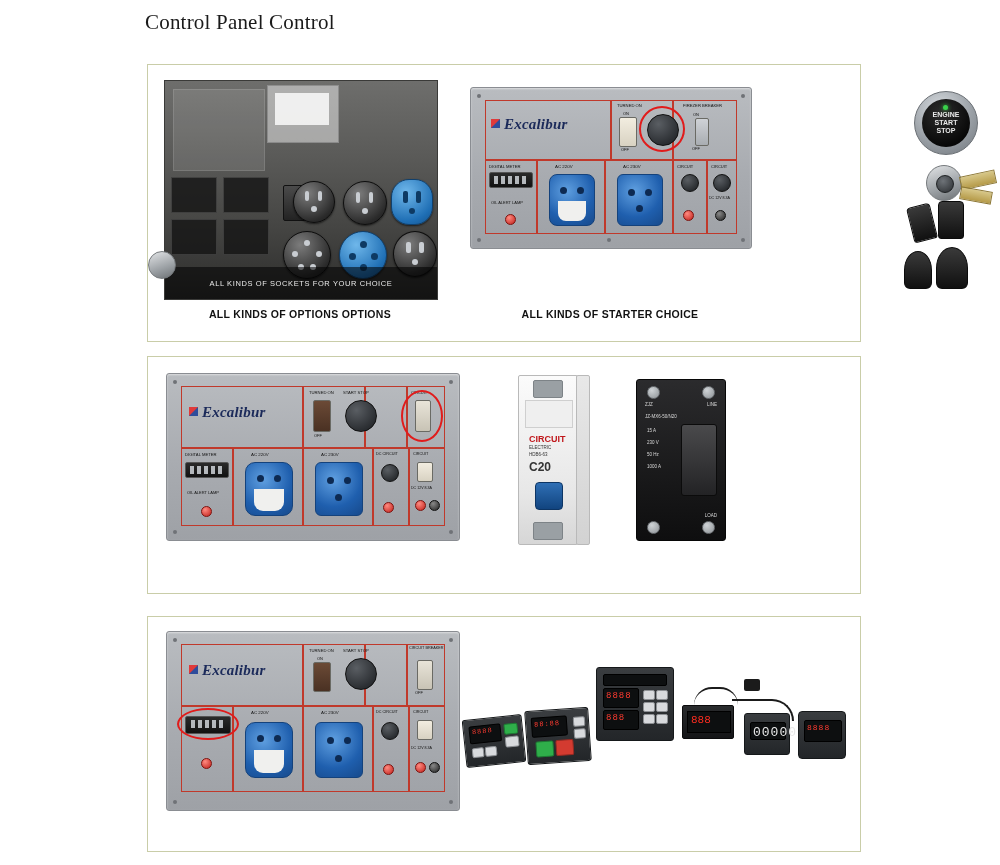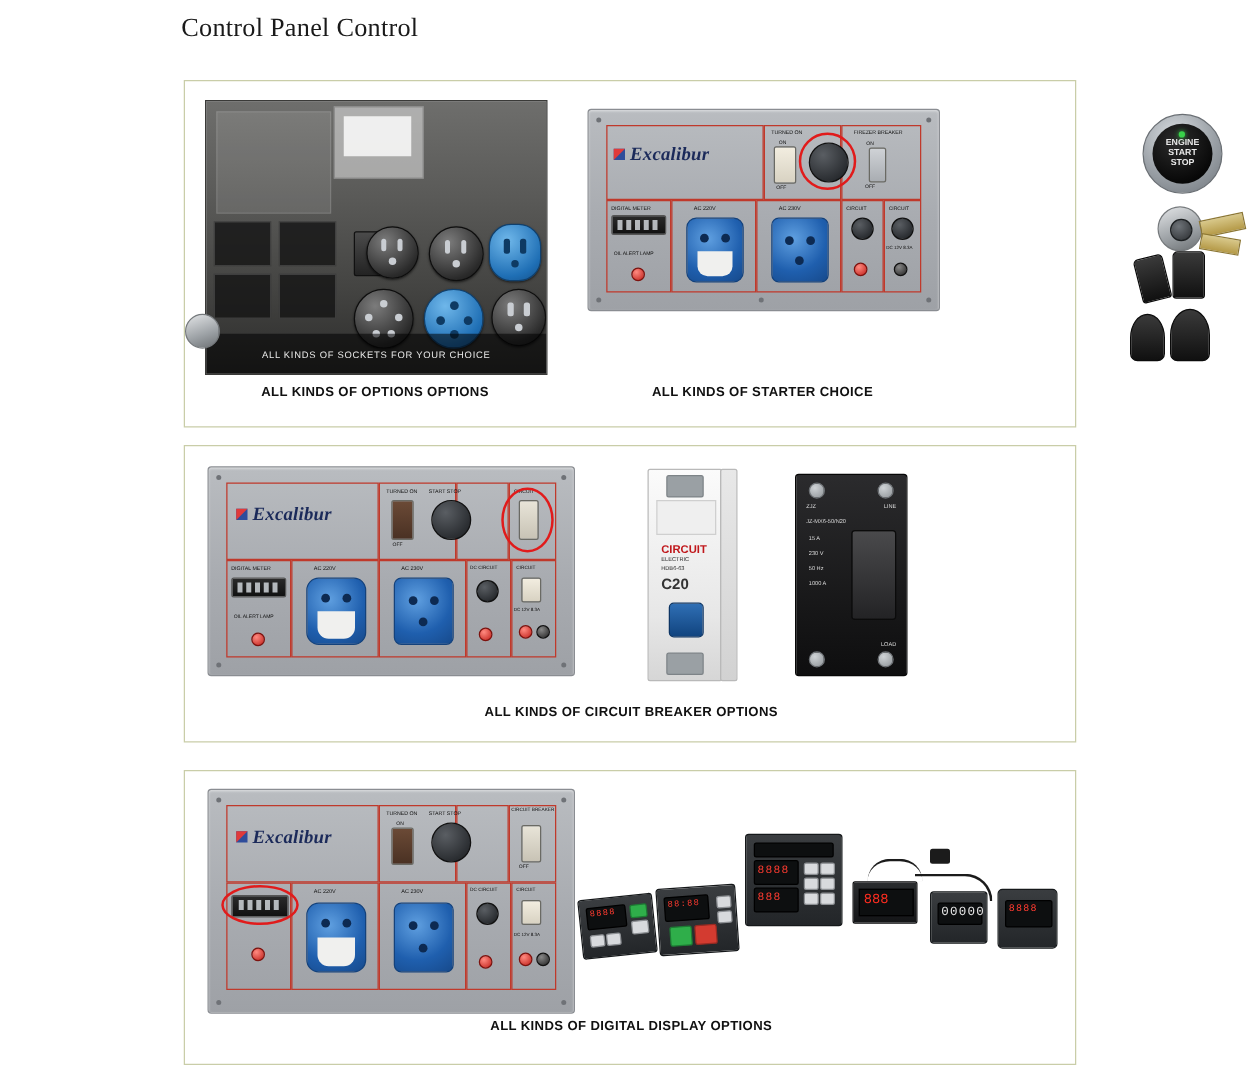--- a/index.html
+++ b/index.html
@@ -505,21 +505,20 @@
     <div class="txt" style="left:10px; top:48px; font-size:4.5px;">15 A</div>
     <div class="txt" style="left:10px; top:60px; font-size:4.5px;">230 V</div>
     <div class="txt" style="left:10px; top:72px; font-size:4.5px;">50 Hz</div>
     <div class="txt" style="left:10px; top:84px; font-size:4.5px;">1000 A</div>
     <div class="toggle" style="left:44px; top:44px; width:34px; height:70px;"></div>
     <div class="txt" style="right:8px; bottom:22px; font-size:4.5px;">LOAD</div>
     <div class="screw" style="left:10px; bottom:6px; width:11px; height:11px;"></div>
     <div class="screw" style="right:10px; bottom:6px; width:11px; height:11px;"></div>
   </div>
 
-  <div class="caption" style="position:absolute; left:0; top:207px; width:714px;">ALL KINDS OF CIRCUIT BREAKER OPTIONS</div>
 </div>
 
 <div class="panel" id="panel-display">
 
   <div class="ctl-panel" style="left:18px; top:14px; width:292px; height:178px;">
     <div class="art" style="left:6px;top:6px;width:4px;height:4px;border-radius:50%;background:#6f7277;"></div>
     <div class="art" style="right:6px;top:6px;width:4px;height:4px;border-radius:50%;background:#6f7277;"></div>
     <div class="art" style="left:6px;bottom:6px;width:4px;height:4px;border-radius:50%;background:#6f7277;"></div>
     <div class="art" style="right:6px;bottom:6px;width:4px;height:4px;border-radius:50%;background:#6f7277;"></div>
 
@@ -616,26 +615,25 @@
     <div class="btn" style="left:59px; top:46px; width:10px; height:8px;"></div>
   </div>
 
   <div class="volt-meter" style="left:534px; top:88px; width:50px; height:32px;">
     <div class="screen" style="left:4px; top:5px; width:42px; height:20px; position:absolute; background:#0d0f10; border:1px solid #000;"></div>
     <div class="d" style="left:8px; top:8px; font-size:11px;">888</div>
   </div>
 
   <div class="dcu" style="left:596px; top:96px; width:44px; height:40px;">
     <div class="screen" style="left:5px; top:8px; width:34px; height:16px;"></div>
-    <div class="digits" style="left:8px; top:11px; font-size:10px; color:#e8e8e8;">00000</div>
+    <div class="digits" style="left:8px; top:11px; font-size:13px; color:#e8e8e8;">00000</div>
   </div>
 
   <div class="dcu" style="left:650px; top:94px; width:46px; height:46px; border-radius:4px;">
     <div class="screen" style="left:5px; top:8px; width:36px; height:20px;"></div>
     <div class="digits" style="left:8px; top:11px; font-size:8px;">8888</div>
   </div>
 
   <div class="wire" style="left:584px; top:82px; width:60px; height:20px; border-top:2px solid #1b1b1b; border-right:2px solid #1b1b1b; border-radius:0 60px 0 0;"></div>
   <div class="wire" style="left:546px; top:70px; width:44px; height:16px; border-top:2px solid #1b1b1b; border-radius:60px 60px 0 0;"></div>
   <div class="art" style="left:596px; top:62px; width:16px; height:12px; background:#1b1b1b; border-radius:2px;"></div>
 
-  <div class="caption" style="position:absolute; left:0; top:198px; width:714px;">ALL KINDS OF DIGITAL DISPLAY OPTIONS</div>
 </div>
 
 </body></html>

